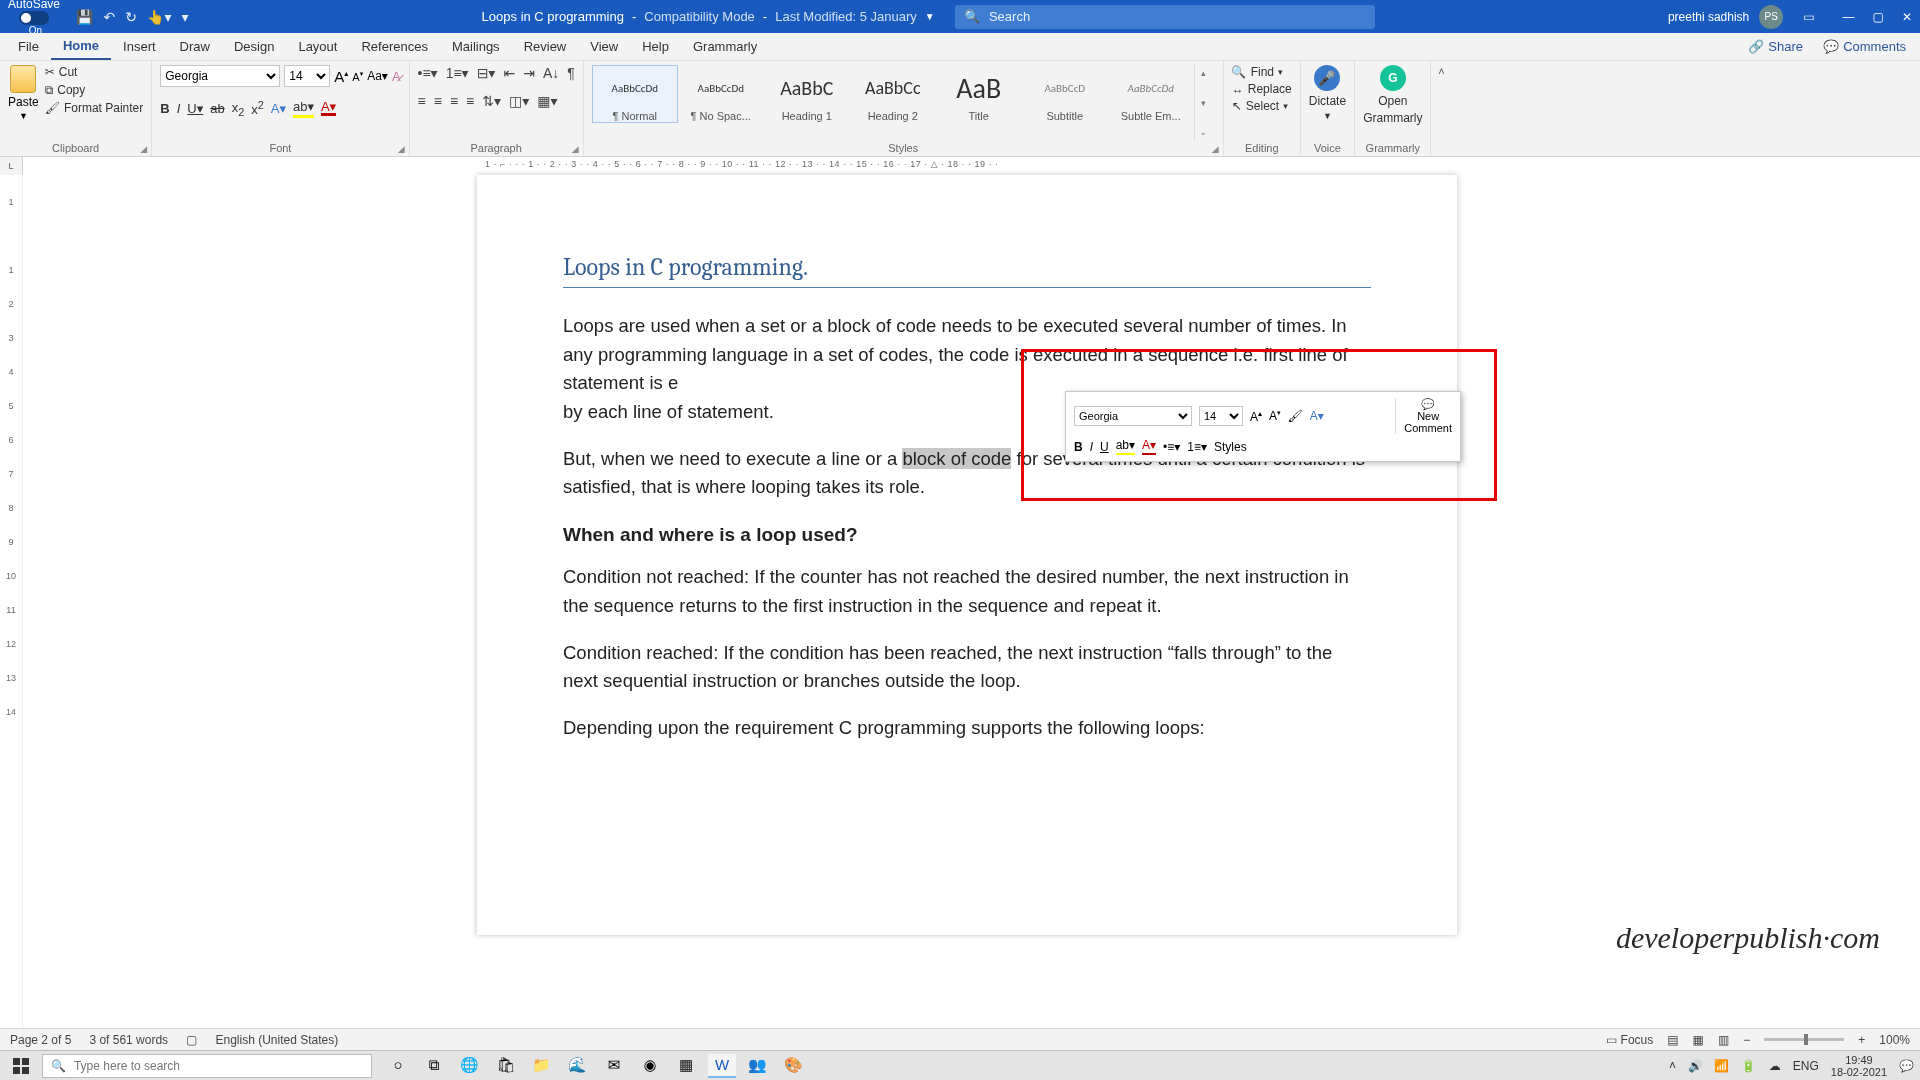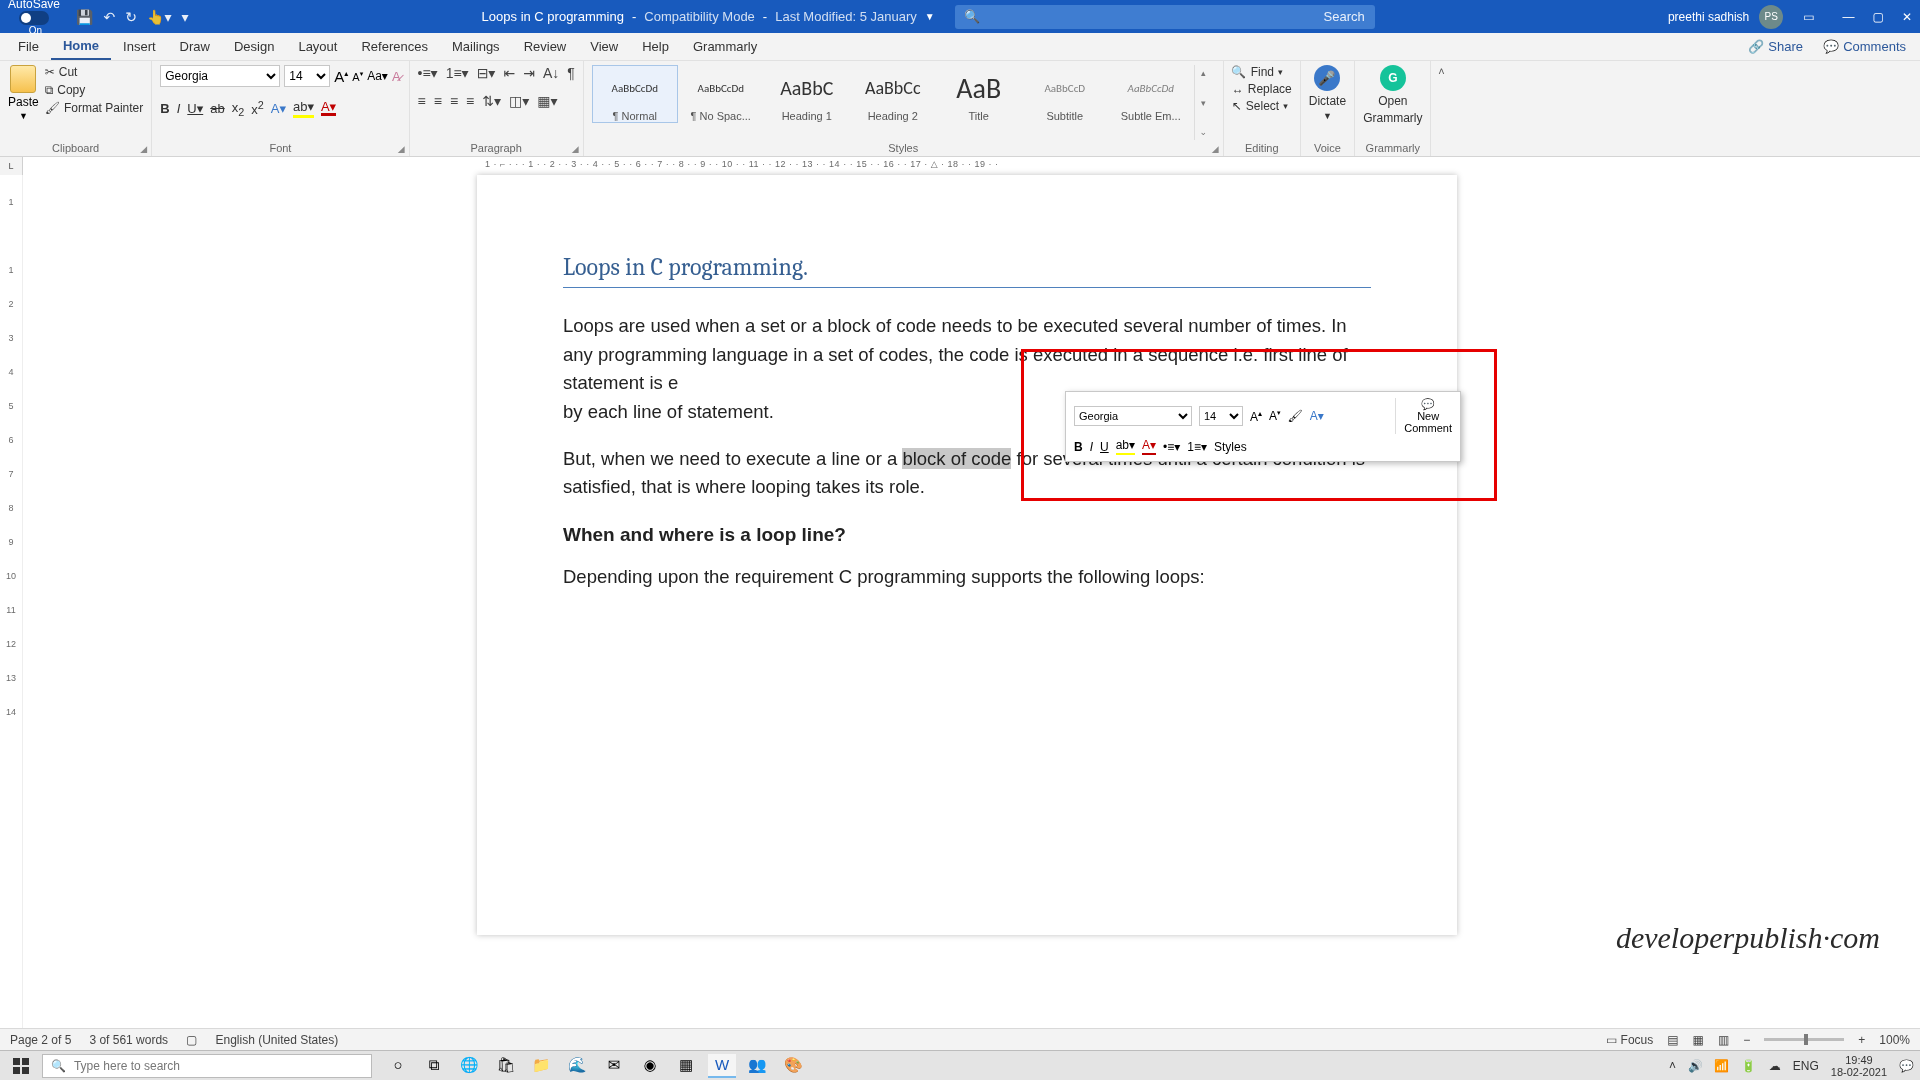--- a/index.html
+++ b/index.html
@@ -10,21 +10,21 @@
 .titlebar .autosave { display: flex; align-items: center; margin-right: 12px; font-size: 12px; flex-direction: column; }
 .titlebar .toggle { width: 30px; height: 14px; background: #103f83; border-radius: 7px; position: relative; }
 .titlebar .toggle::after { content: ""; position: absolute; left: 2px; top: 2px; width: 10px; height: 10px; background: #fff; border-radius: 50%; }
 .titlebar .toggle-label { font-size: 10px; margin-left: 3px; }
 .titlebar .qat { display: flex; gap: 10px; margin-left: 4px; margin-right: 20px; align-items: center; }
 .titlebar .qat span { opacity: 0.9; font-size: 14px; }
 .titlebar .doc-title { font-size: 13px; display: flex; align-items: center; gap: 8px; flex: 0 0 auto; }
 .titlebar .compat { opacity: 0.8; }
 .titlebar .spacer1 { flex: 1; }
 .titlebar .search { flex: 0 0 420px; height: 24px; background: #3f7dd1; border-radius: 3px; display: flex; align-items: center; padding: 0 10px; gap: 8px; color: #e8f0fb; margin: 0 20px; }
-.titlebar .search input { background: transparent; border: none; outline: none; color: #e8f0fb; font-size: 13px; flex: 1; text-align: right; }
+.titlebar .search input { background: transparent; border: none; outline: none; color: #e8f0fb; font-size: 13px; flex: 1; }
 .titlebar .search input::placeholder { color: #e8f0fb; }
 .titlebar .user { display: flex; align-items: center; gap: 10px; margin-left: auto; font-size: 12px; }
 .titlebar .avatar { width: 24px; height: 24px; border-radius: 50%; background: #6d8a8a; color: #fff; display: flex; align-items: center; justify-content: center; font-size: 10px; }
 .titlebar .winbtns { display: flex; gap: 18px; margin-left: 18px; font-size: 12px; }
 
 
 .ribbon-tabs { height: 28px; background: #f3f3f3; border-bottom: 1px solid #e1e1e1; display: flex; align-items: stretch; padding-left: 6px; }
 .ribbon-tabs .tab { padding: 0 12px; display: flex; align-items: center; font-size: 13px; color: #333; cursor: pointer; }
 .ribbon-tabs .tab.active { color: #2b579a; border-bottom: 2px solid #2b579a; font-weight: 600; }
 .ribbon-tabs .right { margin-left: auto; display: flex; align-items: center; gap: 8px; padding-right: 8px; }
@@ -351,21 +351,23 @@
 
 <div class="docarea">
   <div class="vruler">
     1<br><br>1<br>2<br>3<br>4<br>5<br>6<br>7<br>8<br>9<br>10<br>11<br>12<br>13<br>14
   </div>
   <div class="page-wrap">
     <div class="page">
       <h1>Loops in C programming.</h1>
       <p><span>Loops are used when a set or a block of code needs to be executed several number of times. In any programming language</span><span> in a set of codes, the code is executed in a sequence i.e. first line of statement is e</span><br><span>by each line of statement.</span></p>
       <p><span>But, when we need to execute a line or a </span><span class="selected">block of code</span><span> for several times until a certain condition is satisfied, that is where looping takes its role.</span></p>
-      <p class="q">When and where is a loop line?</p>
+      <p class="q">When and where is a loop used?</p>
+      <p>Condition not reached: If the counter has not reached the desired number, the next instruction in the sequence returns to the first instruction in the sequence and repeat it.</p>
+      <p>Condition reached: If the condition has been reached, the next instruction “falls through” to the next sequential instruction or branches outside the loop.</p>
       <p>Depending upon the requirement C programming supports the following loops:</p>
     </div>
 
     <div class="mini-toolbar-box" style="left:998px; top:174px; width:476px; height:152px;"></div>
 
     <div class="mini-toolbar" style="left:1042px; top:216px; width:396px;">
       <div class="mt-row">
         <select style="width:118px;"><option>Georgia</option></select>
         <select style="width:44px;"><option>14</option></select>
         <span>A<sup style="font-size:8px;">▴</sup></span>

